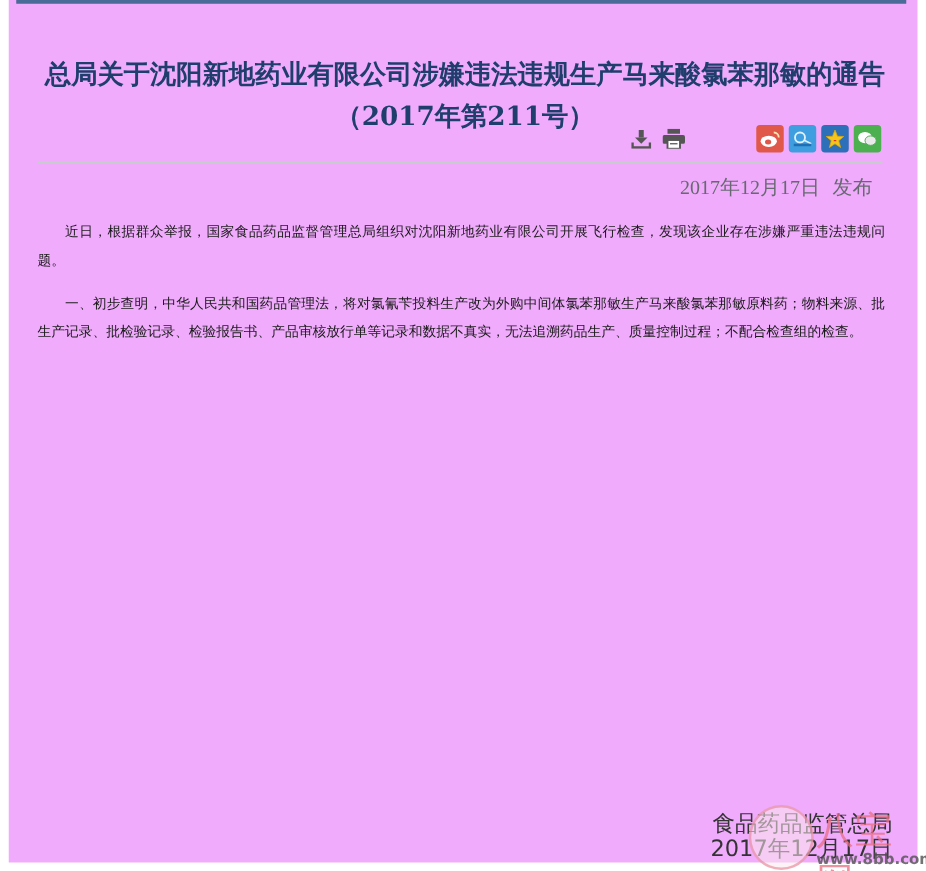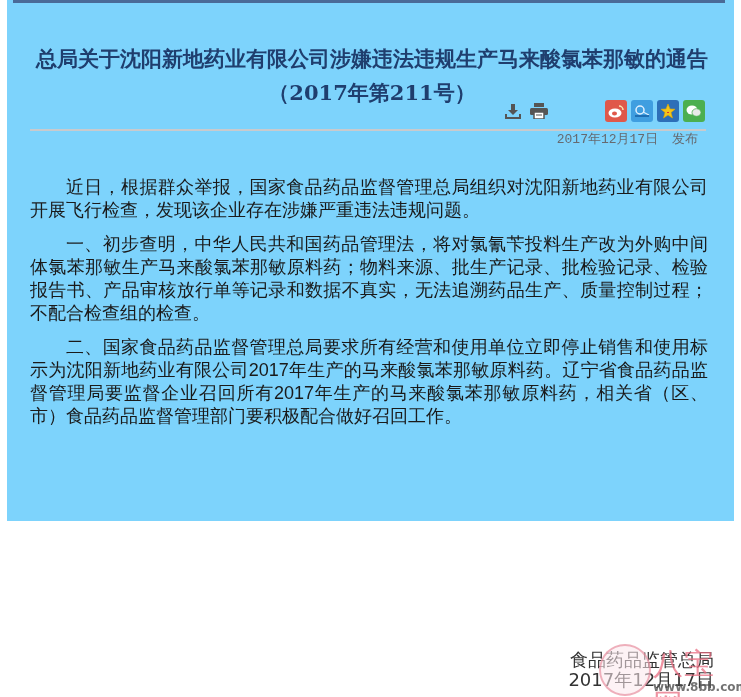--- a/index.html
+++ b/index.html
@@ -12,22 +12,22 @@
     height: 697px;
     position: relative;
     overflow: hidden;
     font-family: "DejaVu Sans", "Liberation Sans", sans-serif;
   }
   .page {
     position: absolute;
     left: 7px;
     top: 0;
     width: 727px;
-    height: 521px;
-    background: #7dd3fc;
+    height: 690px;
+    background: #f0abfc;
   }
   .top-bar {
     position: absolute;
     left: 6px;
     top: 0;
     width: 712px;
     height: 3px;
     background: #4a6a97;
   }
   .title {
@@ -75,35 +75,35 @@
     position: absolute;
     left: 23px;
     top: 129px;
     width: 676px;
     height: 2px;
     background: #c9cacd;
   }
   .publish-date {
     position: absolute;
     right: 36px;
-    top: 130px;
-    font-size: 13px;
+    top: 140px;
+    font-size: 16px;
     color: #666a70;
-    font-family: Liberation Mono, monospace;
+    font-family: Liberation Serif, serif;
     letter-spacing: 0px;
   }
   .content {
     position: absolute;
     left: 23px;
     top: 176px;
     width: 678px;
-    font-size: 18px;
+    font-size: 11px;
     line-height: 23px;
     color: #1a1a1a;
-    font-family: Liberation Sans, sans-serif;
+    font-family: Liberation Mono, monospace;
   }
   .para {
     margin: 0;
     text-indent: 2em;
     text-align: justify;
   }
   .para-gap {
     margin-top: 11px;
   }
   .sign {
@@ -208,21 +208,20 @@
   <div class="divider"></div>
 
   <div class="publish-date">
     <span>2017年12月17日</span>
     <span style="margin-left:6px;">发布</span>
   </div>
 
   <div class="content">
     <p class="para">近日，根据群众举报，国家食品药品监督管理总局组织对沈阳新地药业有限公司开展飞行检查，发现该企业存在涉嫌严重违法违规问题。</p>
     <p class="para para-gap">一、初步查明，中华人民共和国药品管理法，将对氯氰苄投料生产改为外购中间体氯苯那敏生产马来酸氯苯那敏原料药；物料来源、批生产记录、批检验记录、检验报告书、产品审核放行单等记录和数据不真实，无法追溯药品生产、质量控制过程；不配合检查组的检查。</p>
-    <p class="para para-gap">二、国家食品药品监督管理总局要求所有经营和使用单位立即停止销售和使用标示为沈阳新地药业有限公司2017年生产的马来酸氯苯那敏原料药。辽宁省食品药品监督管理局要监督企业召回所有2017年生产的马来酸氯苯那敏原料药，相关省（区、市）食品药品监督管理部门要积极配合做好召回工作。</p>
   </div>
 
   <div class="sign">
     <div>食品药品监管总局</div>
     <div>2017年12月17日</div>
   </div>
 </div>
 
 <div class="watermark">
   <div class="wm-face"></div>

